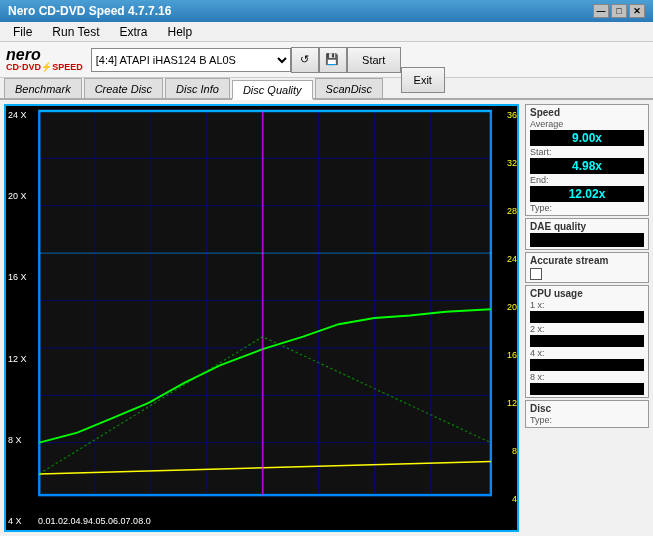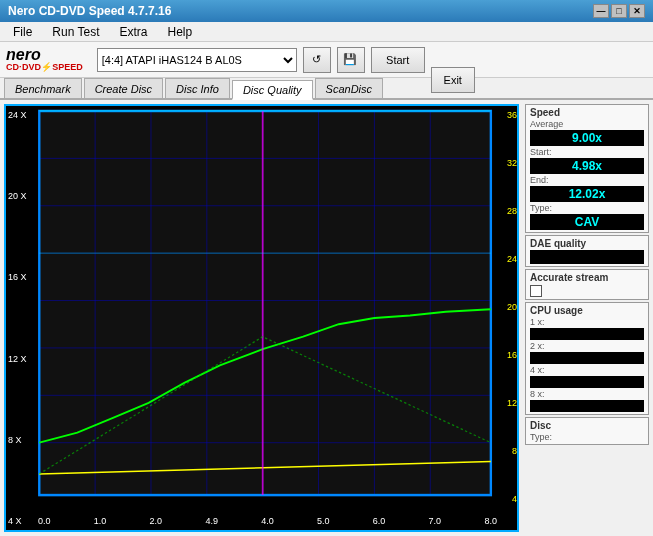--- a/index.html
+++ b/index.html
@@ -59,21 +59,20 @@
     }
 
     
     .toolbar {
       background: #f5f5f5;
       border-bottom: 1px solid #ccc;
       height: 36px;
       display: flex;
       align-items: center;
       padding: 0 6px;
-      gap: 6px;
     }
     .nero-logo {
       display: flex;
       flex-direction: column;
       line-height: 1;
       margin-right: 8px;
     }
     .nero-logo .nero-text {
       font-size: 16px;
       font-weight: bold;
@@ -237,21 +236,21 @@
     }
 
     
     .x-labels {
       position: absolute;
       bottom: 0;
       left: 28px;
       right: 16px;
       height: 18px;
       display: flex;
-      justify-content: space-between;
+      justify-content: flex-start;
       align-items: center;
       color: #fff;
       font-size: 9px;
       padding: 0 4px;
     }
 
     .checkbox-area {
       display: flex;
       align-items: center;
       gap: 3px;
@@ -389,21 +388,20 @@
 
     <div class="panel-section">
       <div class="panel-label">Speed</div>
       <div class="panel-sub-label">Average</div>
       <div class="panel-value">9.00x</div>
       <div class="panel-sub-label">Start:</div>
       <div class="panel-value">4.98x</div>
       <div class="panel-sub-label">End:</div>
       <div class="panel-value">12.02x</div>
       <div class="panel-sub-label">Type:</div>
-      <div class="panel-value">CAV</div>
     </div>
 
 
     <div class="panel-section">
       <div class="panel-label">DAE quality</div>
       <div class="panel-value" style="min-height:14px;"></div>
     </div>
 
     <div class="panel-section">
       <div class="panel-label">Accurate stream</div>

